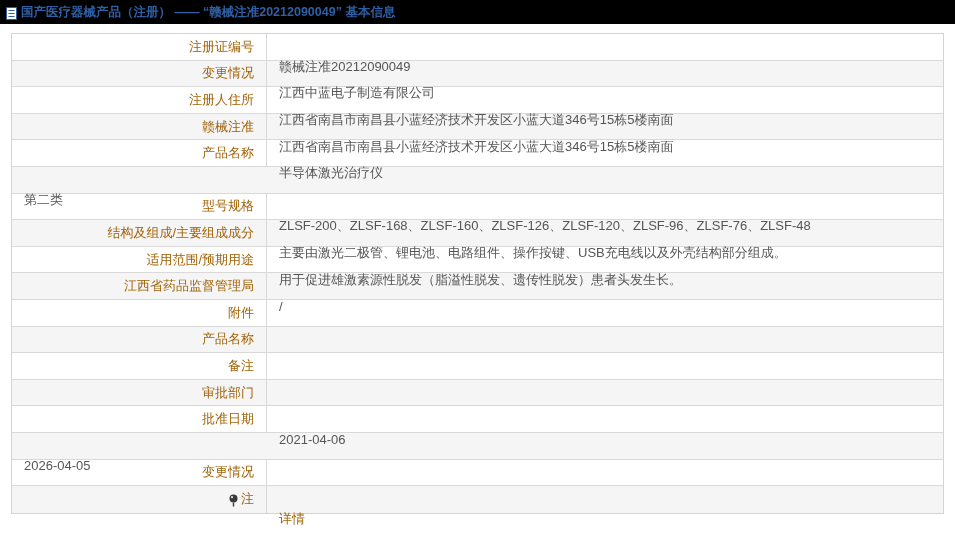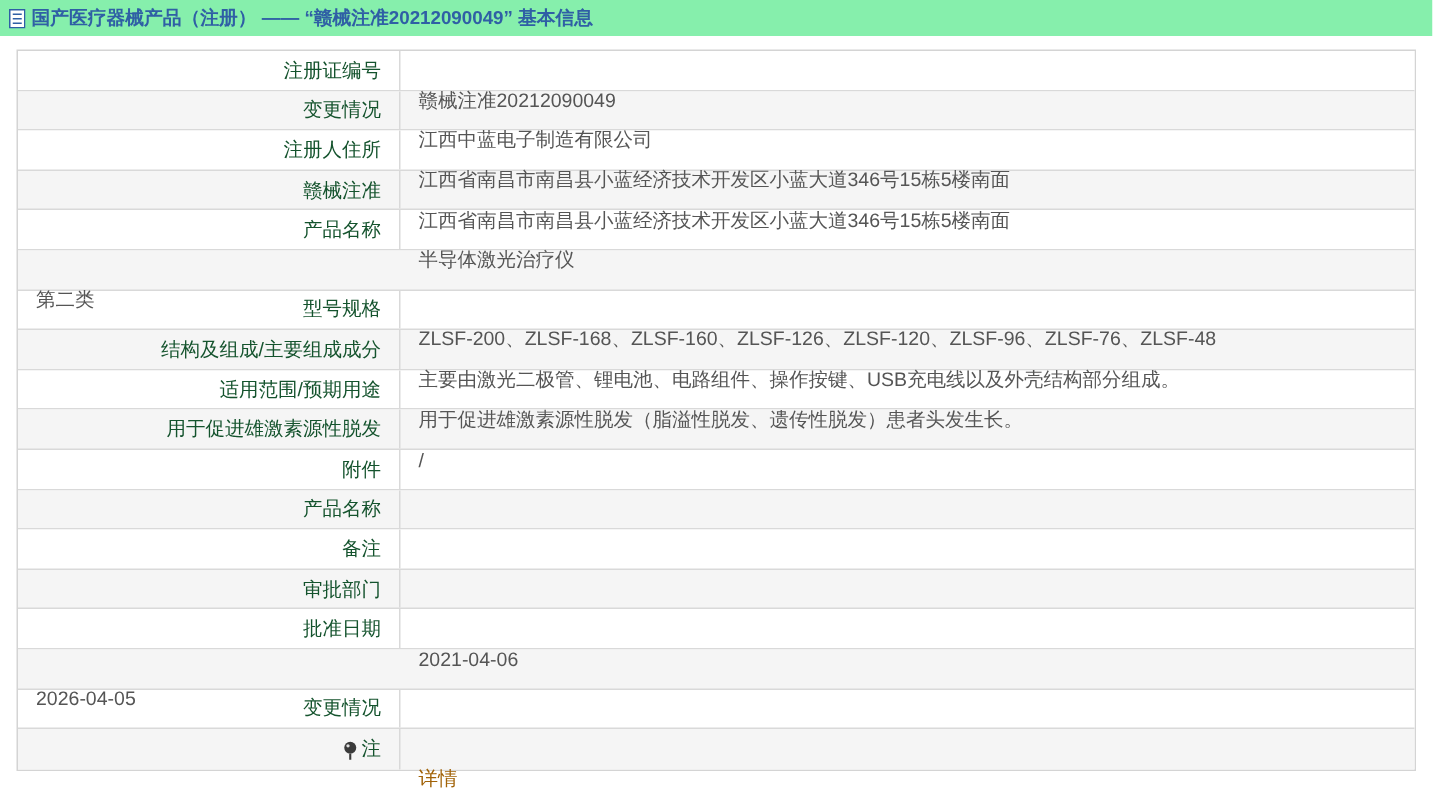--- a/index.html
+++ b/index.html
@@ -4,21 +4,21 @@
 <style>
   * { box-sizing: border-box; margin: 0; padding: 0; }
   html, body {
     width: 955px; height: 537px;
     background: #ffffff;
     font-family: "Liberation Sans", "DejaVu Sans", sans-serif;
     overflow: hidden;
   }
   .header-bar {
     height: 24px;
-    background: #86efac;
+    background: #000000;
     display: flex;
     align-items: center;
     padding: 0 6px;
   }
   .doc-icon {
     display: inline-block;
     width: 11px; height: 13px;
     margin-right: 4px;
     flex: 0 0 auto;
   }
@@ -44,21 +44,21 @@
   .row:nth-child(even) { background: #f5f5f5; }
   .cell-label {
     width: 255px;
     flex: 0 0 auto;
     height: 100%;
     display: flex;
     align-items: center;
     justify-content: flex-end;
     padding-right: 12px;
     border-right: 1px solid #d9d9d9;
-    color: #14532d;
+    color: #a16207;
     font-size: 13px;
   }
   .cell-value {
     flex: 1;
     padding-left: 12px;
     color: #555555;
     font-size: 13px;
     white-space: nowrap;
     overflow: hidden;
     margin-top: 40px;
@@ -121,21 +121,21 @@
   </div>
   <div class="row">
     <div class="cell-label">结构及组成/主要组成成分</div>
     <div class="cell-value">主要由激光二极管、锂电池、电路组件、操作按键、USB充电线以及外壳结构部分组成。</div>
   </div>
   <div class="row">
     <div class="cell-label">适用范围/预期用途</div>
     <div class="cell-value">用于促进雄激素源性脱发（脂溢性脱发、遗传性脱发）患者头发生长。</div>
   </div>
   <div class="row">
-    <div class="cell-label">用于促进雄激素源性脱发</div>
+    <div class="cell-label">江西省药品监督管理局</div>
     <div class="cell-value">/</div>
   </div>
   <div class="row">
     <div class="cell-label">附件</div>
     <div class="cell-value"></div>
   </div>
   <div class="row">
     <div class="cell-label">产品名称</div>
     <div class="cell-value"></div>
   </div>

